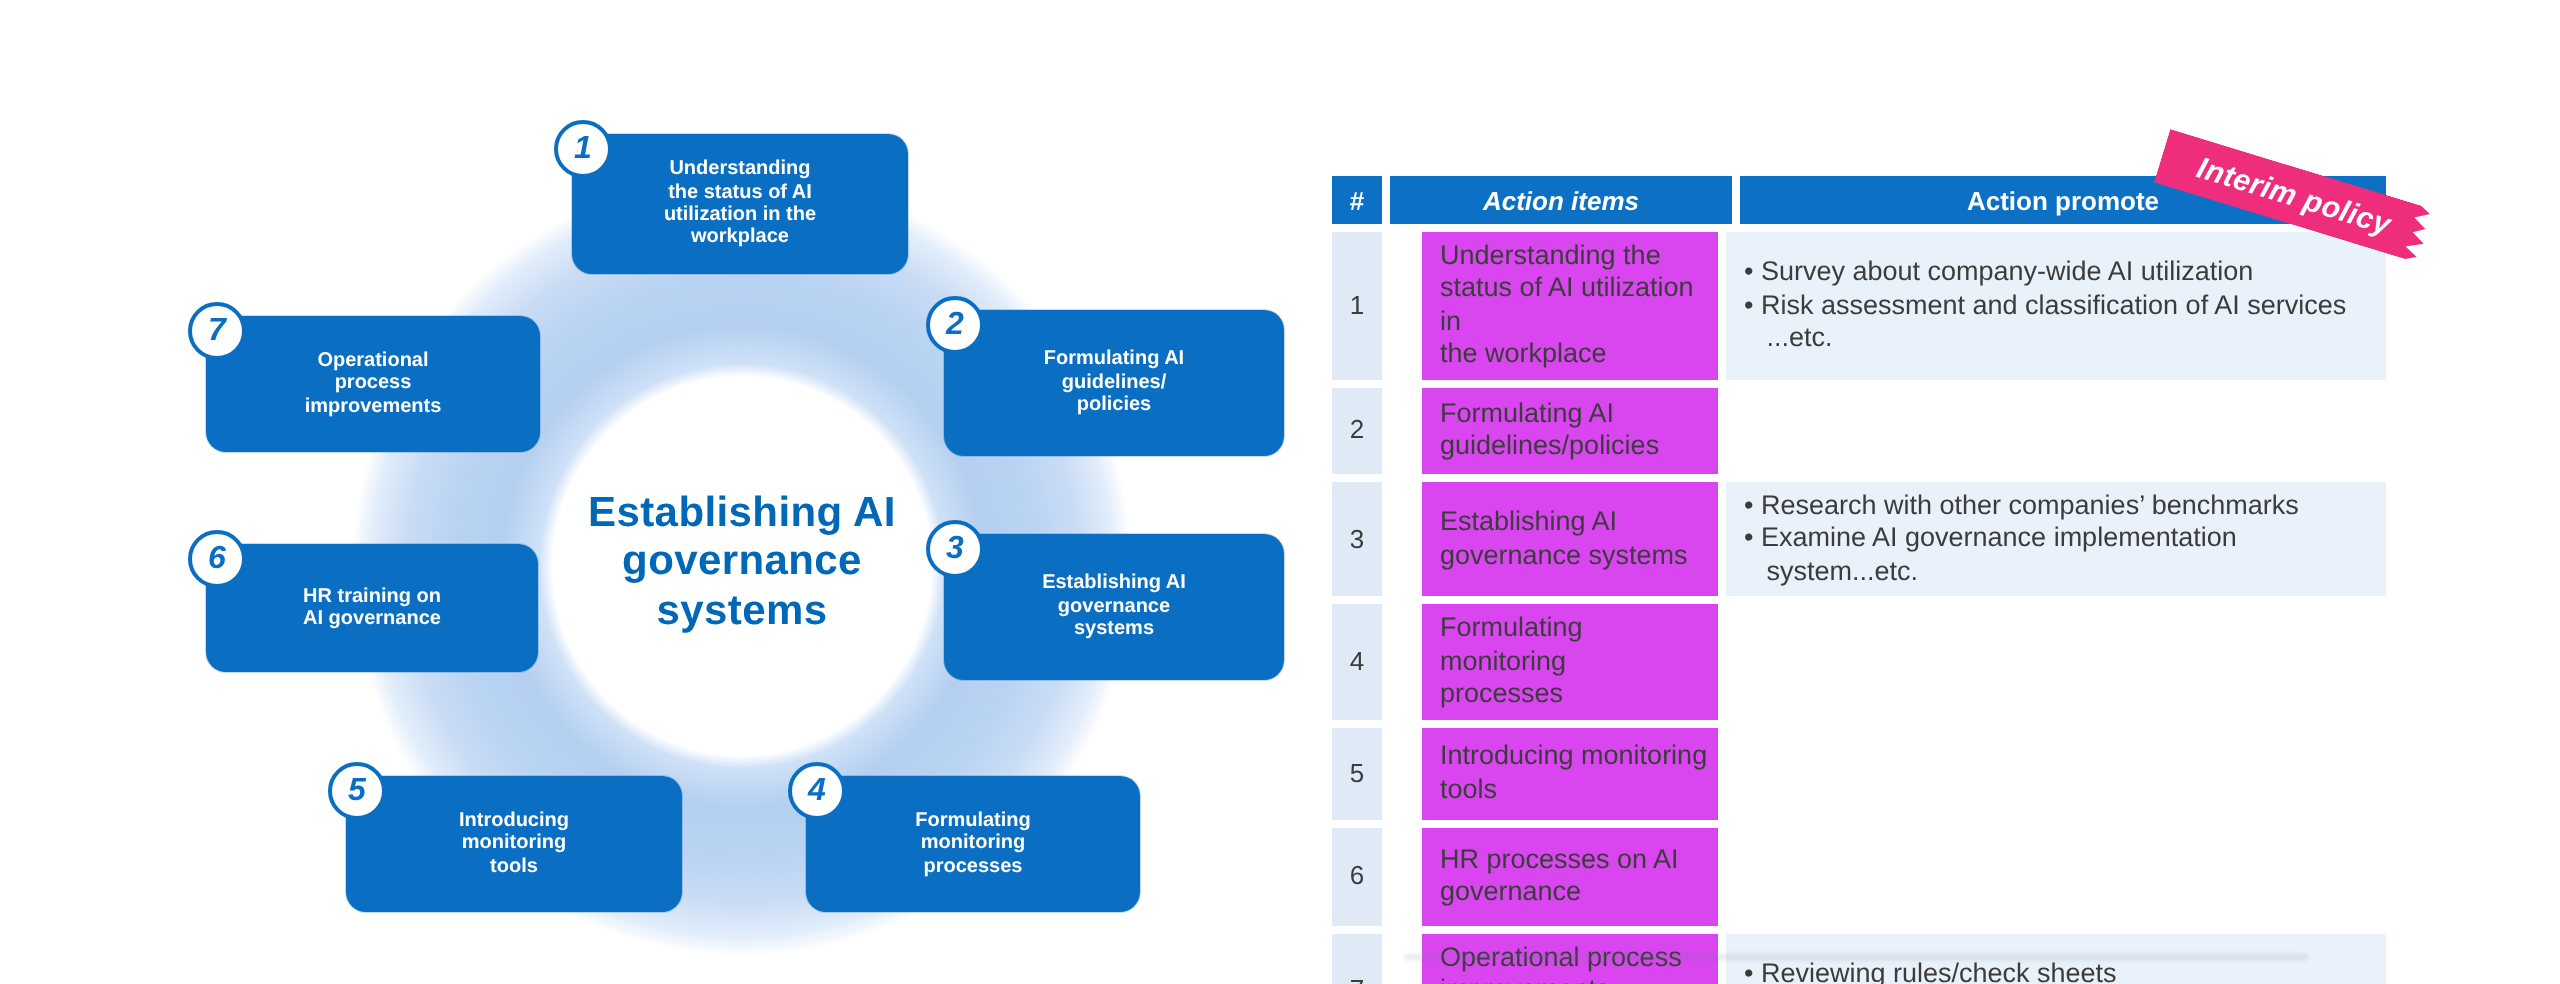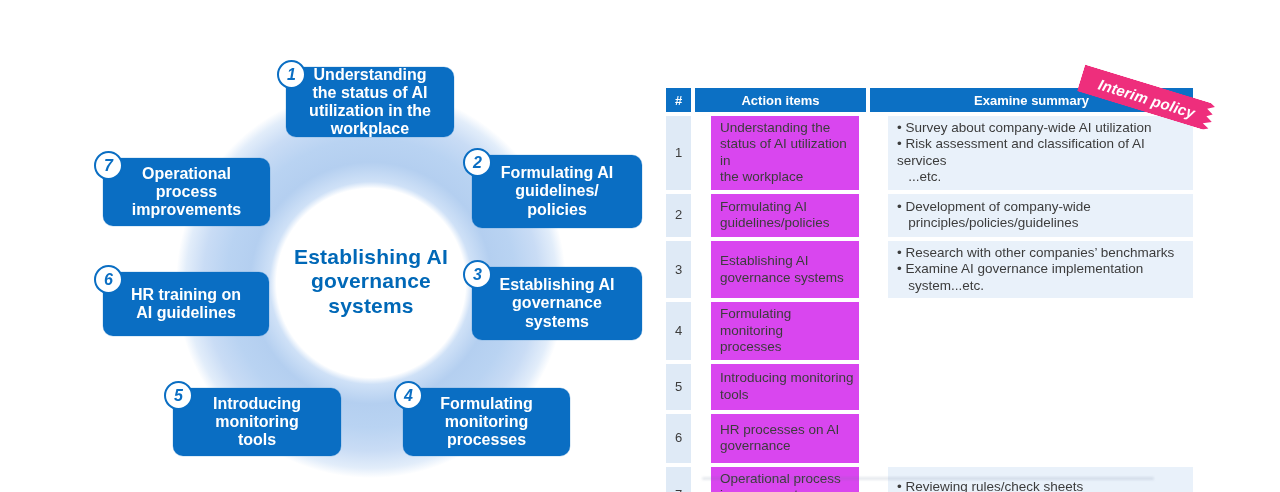--- a/index.html
+++ b/index.html
@@ -24,21 +24,21 @@
     position:absolute;left:261px;top:245px;width:220px;
     text-align:center;font-size:21px;font-weight:bold;line-height:1.16;
     color:#0068b7;white-space:pre-line;letter-spacing:0.2px;
   }
   .node{
     position:absolute;background:#0a6ec3;border-radius:10px;
     display:flex;align-items:center;justify-content:center;
     box-shadow:0 0 0 0.5px rgba(10,110,195,0.25);
   }
   .node-label{
-    color:#ffffff;font-weight:bold;font-size:16px;line-height:1.14;
+    color:#ffffff;font-weight:bold;font-size:10px;line-height:1.14;
     text-align:center;white-space:pre-line;
   }
   .badge{
     position:absolute;left:-9px;top:-7px;width:29px;height:29px;box-sizing:border-box;
     background:#ffffff;border:2.5px solid #0a6ec3;border-radius:50%;
     color:#0a6ec3;font-weight:bold;font-style:italic;font-size:16px;
     display:flex;align-items:center;justify-content:center;
   }
   .pos1{left:286px;top:67px;width:168px;height:70px;}
   .pos2{left:472px;top:155px;width:170px;height:73px;}
@@ -48,35 +48,35 @@
   .pos6{left:103px;top:272px;width:166px;height:64px;}
   .pos7{left:103px;top:158px;width:167px;height:68px;}
   
   .action-table{position:absolute;left:666px;top:88px;width:527px;}
   .thead{display:flex;gap:4px;margin-bottom:4px;}
   .th{
     background:#0c70c4;color:#ffffff;font-weight:bold;font-size:13px;
     height:24px;display:flex;align-items:center;justify-content:center;
   }
   .th.c-num{width:25px;}
-  .th.c-items{width:171px;}
+  .th.c-items{width:171px;font-style:italic;}
   .th.c-summary{flex:1;}
   .tbody{display:flex;flex-direction:column;gap:4px;}
   .trow{display:flex;gap:4px;}
   .trow:nth-child(1){min-height:52px;}
   .trow:nth-child(2){min-height:43px;}
   .trow:nth-child(3){min-height:50px;}
   .trow:nth-child(4){min-height:42px;}
   .trow:nth-child(5){min-height:46px;}
   .trow:nth-child(6){min-height:49px;}
   .trow:nth-child(7){min-height:52px;}
   .td{font-size:13.5px;color:#3c3c3c;display:flex;align-items:center;line-height:1.22;}
   .td.c-num{width:25px;background:#dfeaf6;justify-content:center;font-size:13px;}
   .td.c-items{width:148px;background:#d946ef;padding:4px 4px 4px 9px;box-sizing:border-box;white-space:pre-line;margin-left:16px;}
-  .td.c-summary{flex:1;background:#e9f1fa;padding:4px 4px 4px 9px;box-sizing:border-box;white-space:pre-wrap;margin-left:25px;}
+  .td.c-summary{flex:1;background:#e9f1fa;padding:4px 4px 4px 9px;box-sizing:border-box;white-space:pre-wrap;}
   
   .ribbon{
     position:absolute;left:1078px;top:84px;width:138px;height:28px;z-index:5;
     background:#ee2e7c;color:#ffffff;font-weight:bold;font-style:italic;font-size:15px;
     display:flex;align-items:center;justify-content:center;
     transform:rotate(17deg);
     clip-path:polygon(0 0,95% 0,99% 10%,94% 24%,99% 38%,95% 50%,100% 64%,94% 78%,99% 90%,95% 100%,0 100%);
     letter-spacing:0.2px;
   }
   
@@ -123,52 +123,50 @@
     </div>
     <div class="node pos5">
       <span class="badge">5</span>
       <span class="node-label">Introducing
 monitoring
 tools</span>
     </div>
     <div class="node pos6">
       <span class="badge">6</span>
       <span class="node-label">HR training on
-AI guidelines</span>
+AI governance</span>
     </div>
     <div class="node pos7">
       <span class="badge">7</span>
       <span class="node-label">Operational
 process
 improvements</span>
     </div>
   </div>
 
   <div class="action-table">
     <div class="thead">
       <div class="th c-num">#</div>
       <div class="th c-items">Action items</div>
-      <div class="th c-summary">Examine summary</div>
+      <div class="th c-summary">Action promote</div>
     </div>
     <div class="tbody">
       <div class="trow">
         <div class="td c-num">1</div>
         <div class="td c-items">Understanding the
 status of AI utilization in
 the workplace</div>
         <div class="td c-summary">• Survey about company-wide AI utilization
 • Risk assessment and classification of AI services
    ...etc.</div>
       </div>
       <div class="trow">
         <div class="td c-num">2</div>
         <div class="td c-items">Formulating AI
 guidelines/policies</div>
-        <div class="td c-summary">• Development of company-wide
-   principles/policies/guidelines</div>
       </div>
       <div class="trow">
         <div class="td c-num">3</div>
         <div class="td c-items">Establishing AI
 governance systems</div>
         <div class="td c-summary">• Research with other companies’ benchmarks
 • Examine AI governance implementation
    system...etc.</div>
       </div>
       <div class="trow">

